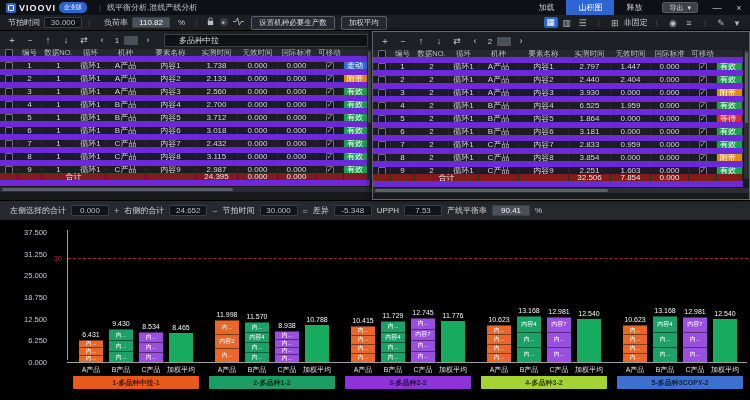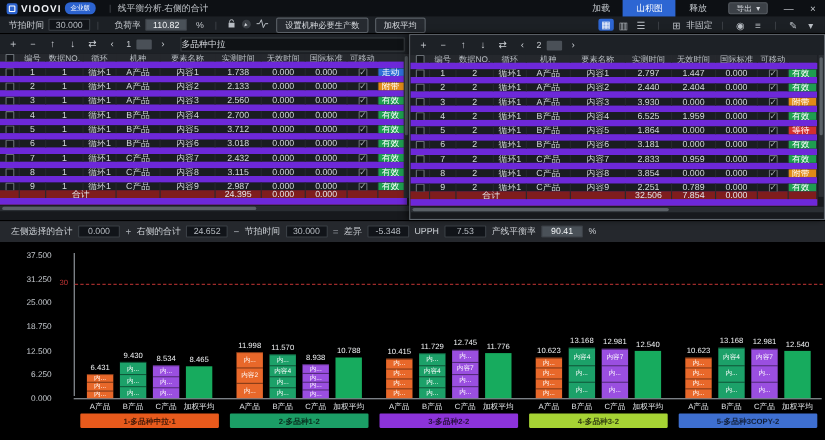--- a/index.html
+++ b/index.html
@@ -42,21 +42,21 @@
   
   .tables-row { height:169px; display:flex; background:#101316; }
   .panel { width:372px; height:169px; background:#17191d; overflow:hidden; position:relative;}
   .panel.floating { width:378px; border:1px solid #60666d; box-shadow:-2px 0 6px rgba(0,0,0,.6);}
   .mini-toolbar { height:18px; display:flex; align-items:center; gap:2px; padding:0 4px;
     background:#1d2126; color:#c8ccd1; }
   .mini-toolbar .mico { width:16px; text-align:center; font-size:9px; cursor:pointer; color:#cfd3d8;}
   .page-num { font-size:8px; width:10px; text-align:center;}
   .page-box { width:14px; height:9px; background:#4a5057; border-radius:1px; }
   .name-field { flex:1; margin-left:6px; background:#0f1215; border:1px solid #3a3f44;
-    color:#d7dadf; font-size:8px; height:13px; line-height:12px; padding:0 0;}
+    color:#d7dadf; font-size:8px; height:13px; line-height:12px; padding:0 14px;}
   .tbl { width:370px; }
   .trow { display:flex; height:13px; border-bottom:6px solid #6d28d9; align-items:stretch;}
   .trow.hdr { background:#25282d; color:#b9bec4; font-size:7.5px; }
   .trow.body { background:#1a1d21; color:#d3d7db; font-size:8px; }
   .trow.total { background:#7f1d1d; color:#e3e6ea; font-size:8px; }
   .tcell { display:flex; align-items:center; justify-content:center; border-right:1px solid #26292e;
     overflow:hidden; white-space:nowrap; }
   .body-clip { height:111px; overflow:hidden; }
   .cb { width:8px; height:8px; border:1px solid #6a7076; border-radius:1px; background:#14171b;
     display:inline-block; position:relative; cursor:pointer;}
@@ -93,21 +93,21 @@
 
 <div class="app">
 
   <div class="titlebar">
     <div class="brand">
       <span class="logo-ico"></span>
       <span class="brand-name">VIOOVI</span>
       <span class="badge">企业版</span>
     </div>
     <span class="tb-sep">|</span>
-    <span class="tb-title">线平衡分析.右侧的合计</span>
+    <span class="tb-title">线平衡分析.混线产线分析</span>
     <div class="tb-right">
       <div class="tb-tab">加载</div>
       <div class="tb-tab active">山积图</div>
       <div class="tb-tab">释放</div>
       <div class="tb-dd">
         <span>导出</span>
         <span>▾</span>
       </div>
       <span class="win-btn">—</span>
       <span class="win-btn">×</span>
@@ -530,21 +530,21 @@
             <div class="trow body">
               <div class="tcell" style="width: 18px;">
                 <span class="cb"></span>
               </div>
               <div class="tcell" style="width: 24px;">9</div>
               <div class="tcell" style="width: 34px;">2</div>
               <div class="tcell" style="width: 30px;">循环1</div>
               <div class="tcell" style="width: 40px;">C产品</div>
               <div class="tcell" style="width: 50px;">内容9</div>
               <div class="tcell" style="width: 42px;">2.251</div>
-              <div class="tcell" style="width: 40px;">0.789</div>
+              <div class="tcell" style="width: 40px;">1.603</div>
               <div class="tcell" style="width: 38px;">0.000</div>
               <div class="tcell" style="width: 28px;">
                 <span class="cb checked"></span>
               </div>
               <div class="tcell tagcell" style="width: 26px; background: rgb(30, 158, 80);">有效</div>
             </div>
           </div>
           <div class="trow total">
             <div class="tcell" style="width: 18px;"></div>
             <div class="tcell" style="width: 24px;"></div>

